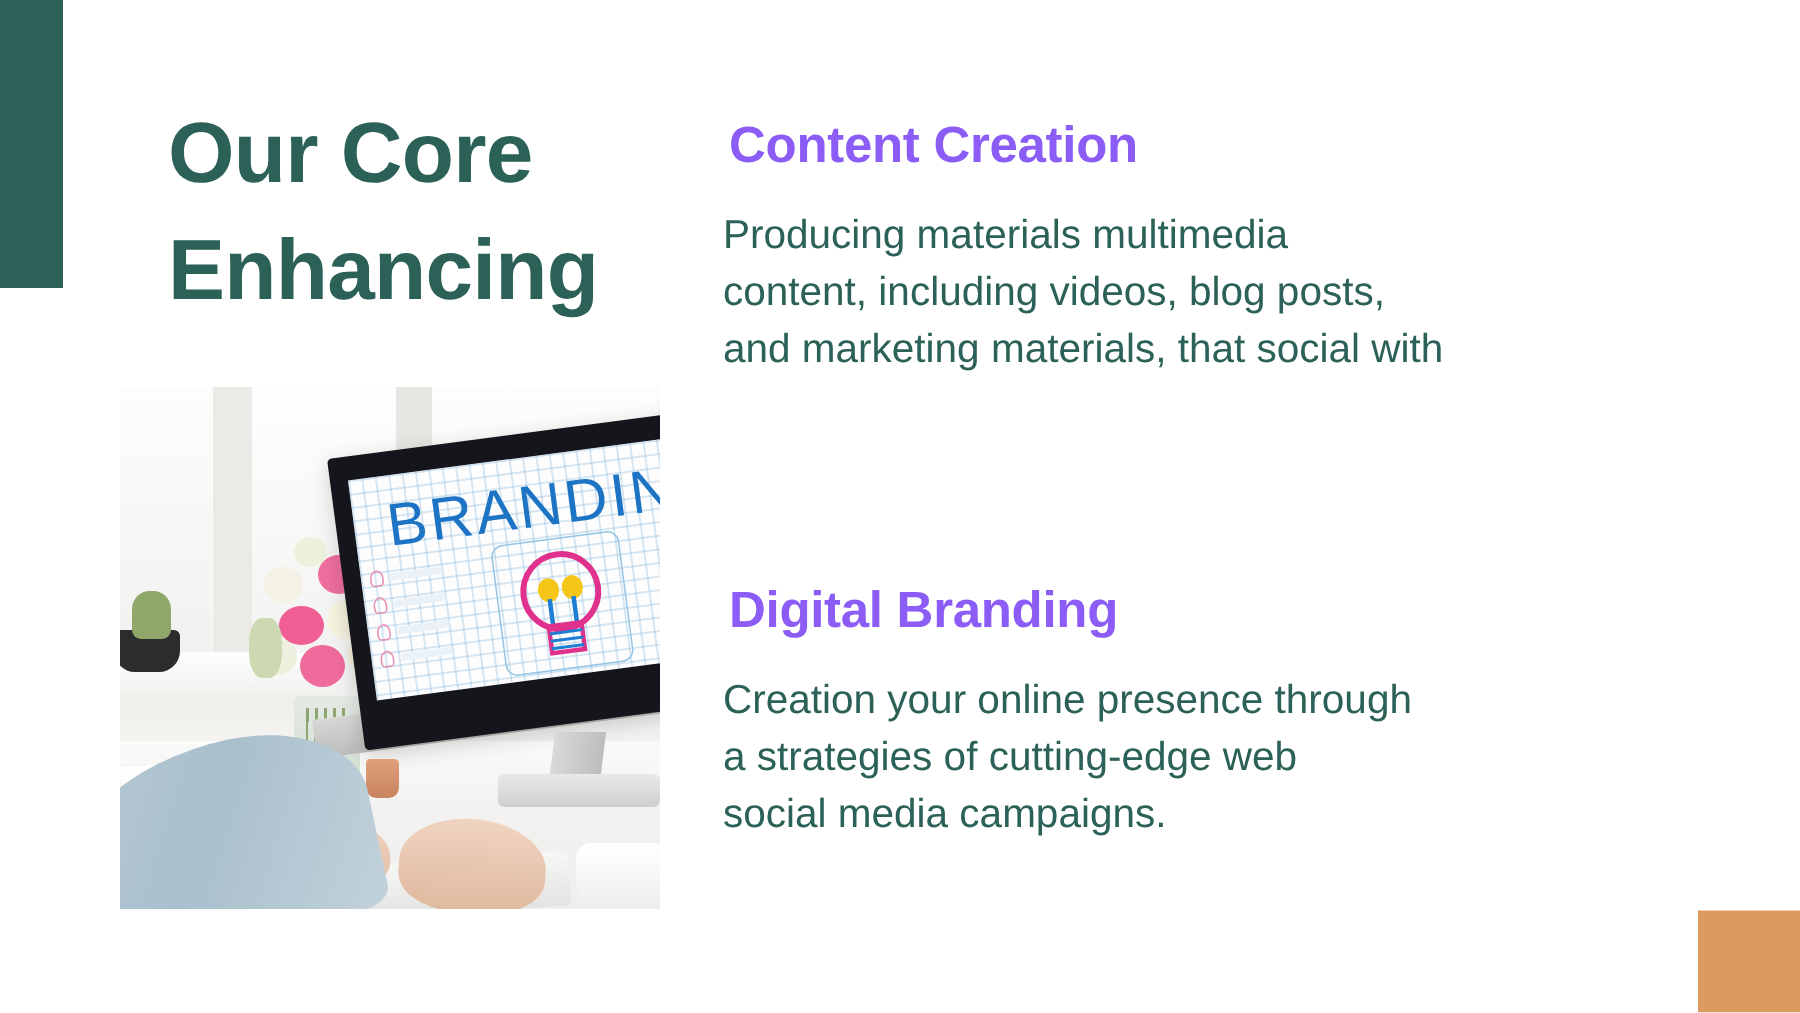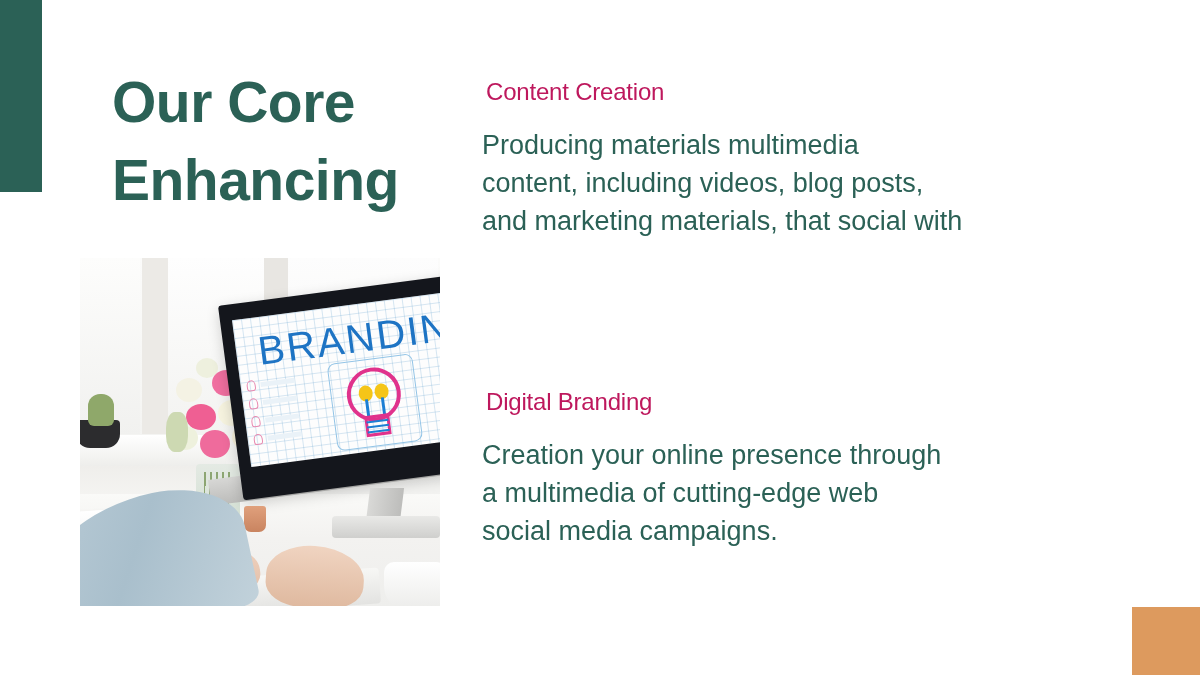--- a/index.html
+++ b/index.html
@@ -269,23 +269,23 @@
   }
 
   
   .services { position:absolute; left:482px; top:0; width:668px; }
 
   .service-block { position:absolute; width:668px; }
   .service-block.b1 { top:78px; }
   .service-block.b2 { top:388px; }
 
   .service-heading {
-    color:#be185d;
-    font-size:24px;
-    font-weight:normal;
+    color:#8b5cf6;
+    font-size:34px;
+    font-weight:bold;
     letter-spacing:-0.2px;
     margin-left:4px;
     white-space:nowrap;
   }
   .service-body {
     margin-top:20px;
     color:#2b6156;
     font-size:27px;
     line-height:38px;
     font-weight:400;
@@ -406,19 +406,19 @@
         <span class="p-line">Producing materials multimedia</span>
         <span class="p-line">content, including videos, blog posts,</span>
         <span class="p-line">and marketing materials, that social with</span>
       </div>
     </div>
 
     <div class="service-block b2">
       <div class="service-heading">Digital Branding</div>
       <div class="service-body">
         <span class="p-line">Creation your online presence through</span>
-        <span class="p-line">a multimedia of cutting-edge web</span>
+        <span class="p-line">a strategies of cutting-edge web</span>
         <span class="p-line">social media campaigns.</span>
       </div>
     </div>
 
   </div>
 </div>
 
 </body></html>

